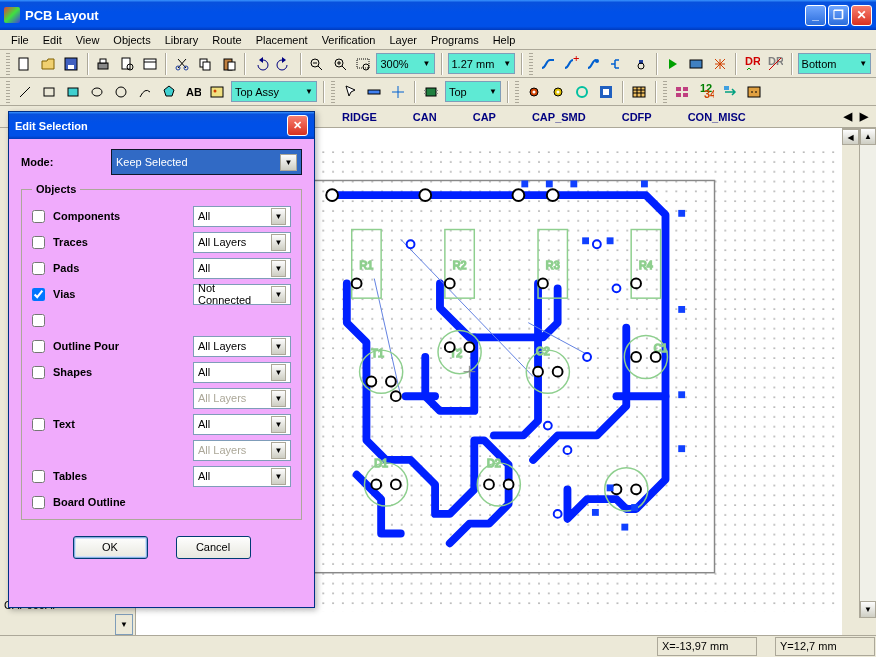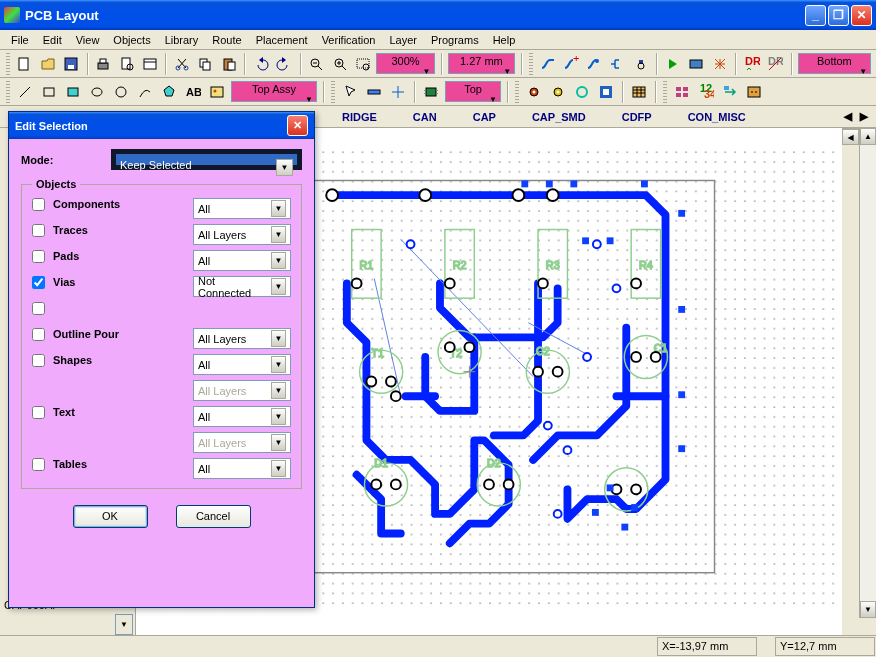--- a/index.html
+++ b/index.html
@@ -14,21 +14,21 @@
 .win-btn.close { background: linear-gradient(to bottom, #f88070, #d83020); }
 
 
 .menubar { height: 20px; background: #ece9d8; display: flex; align-items: center; padding: 0 4px; border-bottom: 1px solid #aca899; }
 .menubar .menu-item { padding: 2px 7px; color: #000; cursor: default; }
 
 
 .toolbar-row { height: 28px; background: #ece9d8; border-bottom: 1px solid #aca899; display: flex; align-items: center; padding: 1px 3px; }
 .tb-sep { width: 1px; height: 22px; background: #aca899; margin: 0 4px; box-shadow: 1px 0 #fff; }
 .tb-btn { width: 22px; height: 22px; display: flex; align-items: center; justify-content: center; margin: 0 1px; border: 1px solid transparent; cursor: default; }
-.tb-combo { height: 21px; border: 1px solid #7f9db9; background: #ec4899; padding: 1px 3px; margin: 0 2px; display: flex; align-items: center; flex-direction: column; }
+.tb-combo { height: 21px; border: 1px solid #7f9db9; background: #5eead4; padding: 1px 3px; margin: 0 2px; display: flex; align-items: center; }
 .tb-combo .arrow { margin-left: auto; font-size: 8px; color: #000; }
 .grip { width: 4px; height: 22px; background: repeating-linear-gradient(to bottom, #aca899 0 1px, transparent 1px 3px); margin: 0 3px; }
 
 
 .comp-strip { height: 22px; background: #ece9d8; border-bottom: 1px solid #aca899; display: flex; align-items: center; padding: 0 4px; }
 .comp-item { padding: 2px 18px; color: #000080; font-weight: bold; cursor: default; }
 .comp-nav { width: 16px; text-align: center; color: #000; font-weight: bold; cursor: default; }
 
 
 .main-area { position: absolute; top: 128px; bottom: 22px; left: 0; right: 0; background: #ece9d8; display: flex; }
@@ -49,26 +49,26 @@
 .statusbar .panel { border: 1px solid #aca899; padding: 2px 4px; margin: 1px; }
 .statusbar .spacer { flex: 1; }
 
 
 .dialog { position: absolute; top: 111px; left: 8px; width: 307px; height: 497px; background: #f0abfc; border: 1px solid #002f86; box-shadow: 2px 2px 6px rgba(0,0,0,.3); z-index: 100; }
 .dialog .dlg-title { height: 27px; background: linear-gradient(to bottom, #3a95ff 0%, #0851dd 8%, #0050e8 40%, #0050e8 88%, #003abc 100%); color: #fff; font-weight: bold; font-size: 13px; display: flex; align-items: center; padding: 0 6px; }
 .dialog .dlg-close { margin-left: auto; width: 21px; height: 21px; background: linear-gradient(to bottom, #f88070, #d83020); border: 1px solid #fff; border-radius: 3px; display:flex; align-items:center; justify-content:center; color:#fff; font-weight:bold; }
 .dialog .body { padding: 10px 12px; }
 .dlg-row { display: flex; align-items: center; margin-bottom: 6px; }
 .dlg-label { width: 90px; font-weight: bold; }
-.dlg-combo { flex: 1; height: 21px; border: 5px solid #0f172a; background: white; padding: 5px 4px; display: flex; }
+.dlg-combo { flex: 1; height: 21px; border: 1px solid #0f172a; background: white; padding: 12px 4px; display: flex; align-items: center; }
 .dlg-combo.hl { background: #316ac5; color: #fff; }
 .dlg-combo .arrow { margin-left: auto; width: 17px; height: 17px; background: linear-gradient(#fdfdfd,#cecec3); border: 1px solid #aca899; display:flex; align-items:center; justify-content:center; font-size:8px; color:#000; }
 fieldset.objects { border: 1px solid #aca899; margin-top: 8px; padding: 8px 10px 4px 10px; }
 fieldset.objects legend { font-weight: bold; padding: 0 4px; }
-.obj-row { display: flex; height: 26px; }
+.obj-row { display: flex; align-items: center; height: 26px; }
 .obj-row input[type=checkbox] { width: 13px; height: 13px; margin-right: 8px; }
 .obj-label { flex: 1; font-weight: bold; }
 .obj-combo { width: 98px; height: 21px; border: 1px solid #7f9db9; background: white; padding: 1px 4px; display: flex; align-items: center; }
 .obj-combo.disabled { color: #aca899; }
 .obj-combo .arrow { margin-left: auto; width: 15px; height: 17px; background: linear-gradient(#fdfdfd,#cecec3); border: 1px solid #aca899; display:flex; align-items:center; justify-content:center; font-size:8px; color:#000; }
 .dlg-buttons { display: flex; justify-content: center; gap: 28px; margin-top: 16px; }
 .dlg-btn { width: 75px; height: 23px; border: 1px solid #003c74; background: linear-gradient(#fefefe, #e8e8df); border-radius: 3px; text-align: center; line-height: 21px; cursor: default; }
 .dlg-btn.default { box-shadow: 0 0 0 1px #88b0e0 inset, 0 0 0 2px #d0e0f8 inset; }
 
 svg.small-ico { width: 16px; height: 16px; }
@@ -661,19 +661,23 @@
           </div>
       </div>
       <div class="obj-row">
         <input type="checkbox" style="">
         <div class="obj-label">Tables</div>
         <div class="obj-combo">
             <span>All</span>
             <span class="arrow">▼</span>
           </div>
       </div>
+      <div class="obj-row">
+        <input type="checkbox" style="">
+        <div class="obj-label">Board Outline</div>
+      </div>
     </fieldset>
     <div class="dlg-buttons">
       <div class="dlg-btn default">OK</div>
       <div class="dlg-btn">Cancel</div>
     </div>
   </div>
 </div>
 
 </body></html>

